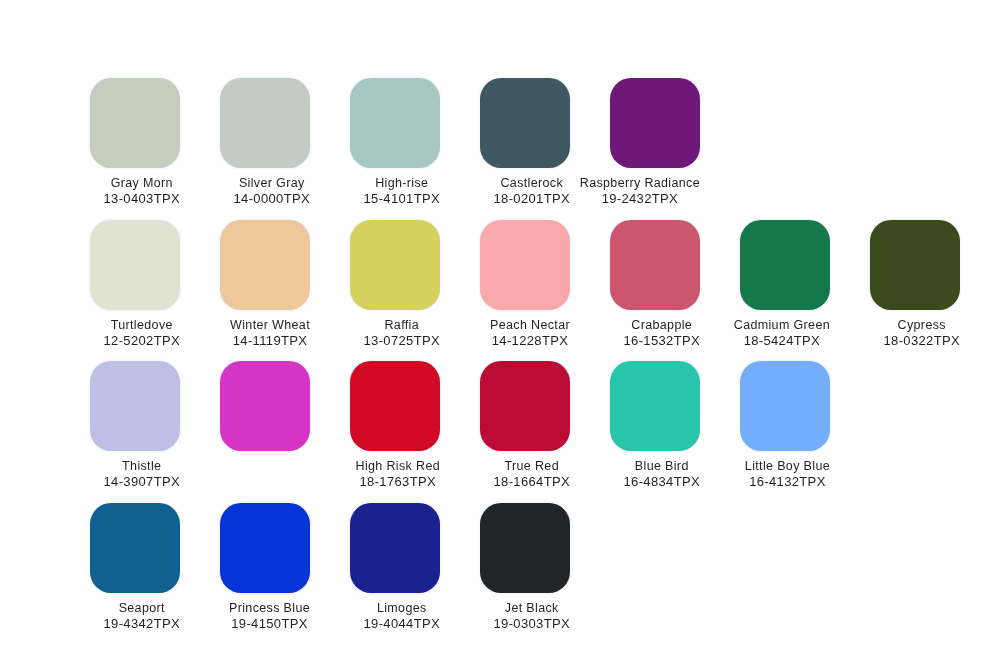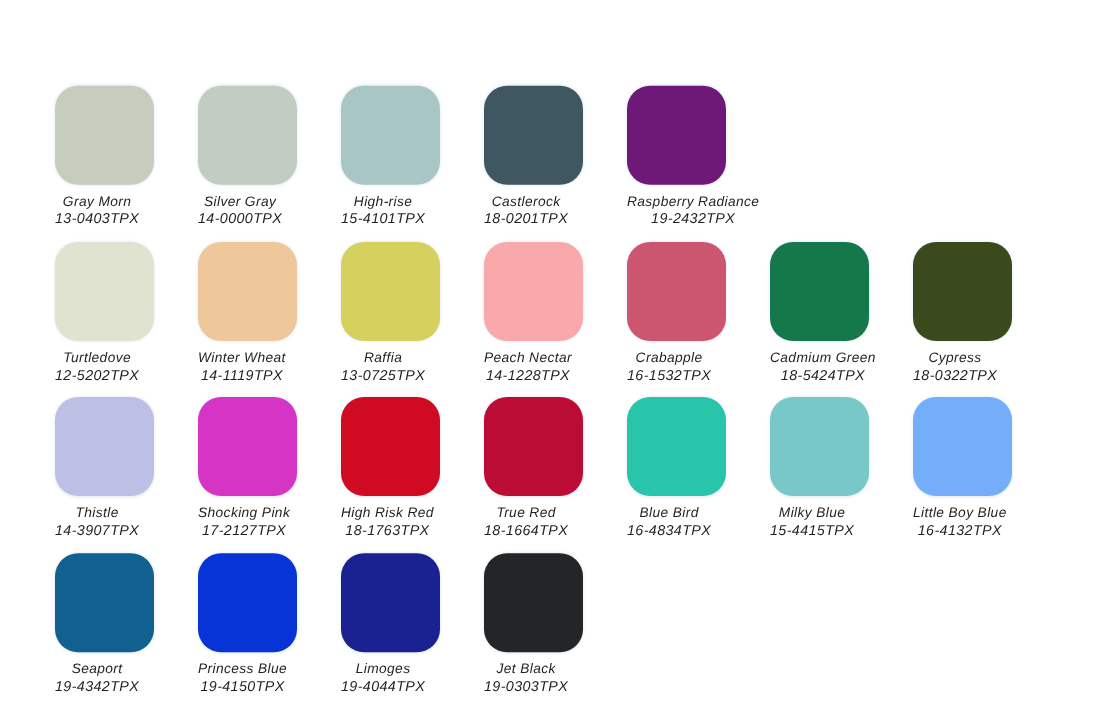--- a/index.html
+++ b/index.html
@@ -37,24 +37,23 @@
 
   .swatch-row.row-gap {
     margin-top: 12px;
   }
 
   .swatch-cell {
     width: 130px;
     margin-left: 0;
     display: flex;
     flex-direction: column;
-    align-items: flex-start;
+    align-items: flex-end;
     flex: 0 0 130px;
     position: relative;
-    font-style: italic;
   }
 
   
   .swatch-row .swatch-cell:first-child {
     margin-left: 50px;
   }
 
   .swatch-chip {
     width: 90px;
     height: 90px;
@@ -179,24 +178,20 @@
     <div class="swatch-row row-gap">
       <div class="swatch-cell">
         <div class="swatch-chip" style="background: rgb(189, 192, 228);"></div>
         <div class="swatch-caption">
           <span class="swatch-name">Thistle</span>
           <span class="swatch-code">14-3907TPX</span>
         </div>
       </div>
       <div class="swatch-cell">
         <div class="swatch-chip" style="background: rgb(213, 52, 196);"></div>
-        <div class="swatch-caption">
-          <span class="swatch-name">Shocking Pink</span>
-          <span class="swatch-code">17-2127TPX</span>
-        </div>
       </div>
       <div class="swatch-cell">
         <div class="swatch-chip" style="background: rgb(207, 10, 34);"></div>
         <div class="swatch-caption">
           <span class="swatch-name">High Risk Red</span>
           <span class="swatch-code">18-1763TPX</span>
         </div>
       </div>
       <div class="swatch-cell">
         <div class="swatch-chip" style="background: rgb(186, 12, 52);"></div>
@@ -206,27 +201,20 @@
         </div>
       </div>
       <div class="swatch-cell">
         <div class="swatch-chip" style="background: rgb(41, 197, 171);"></div>
         <div class="swatch-caption">
           <span class="swatch-name">Blue Bird</span>
           <span class="swatch-code">16-4834TPX</span>
         </div>
       </div>
       <div class="swatch-cell">
-        <div class="swatch-chip" style="background: rgb(121, 200, 200);"></div>
-        <div class="swatch-caption">
-          <span class="swatch-name">Milky Blue</span>
-          <span class="swatch-code">15-4415TPX</span>
-        </div>
-      </div>
-      <div class="swatch-cell">
         <div class="swatch-chip" style="background: rgb(116, 174, 251);"></div>
         <div class="swatch-caption">
           <span class="swatch-name">Little Boy Blue</span>
           <span class="swatch-code">16-4132TPX</span>
         </div>
       </div>
     </div>
     <div class="swatch-row row-gap">
       <div class="swatch-cell">
         <div class="swatch-chip" style="background: rgb(17, 96, 143);"></div>

